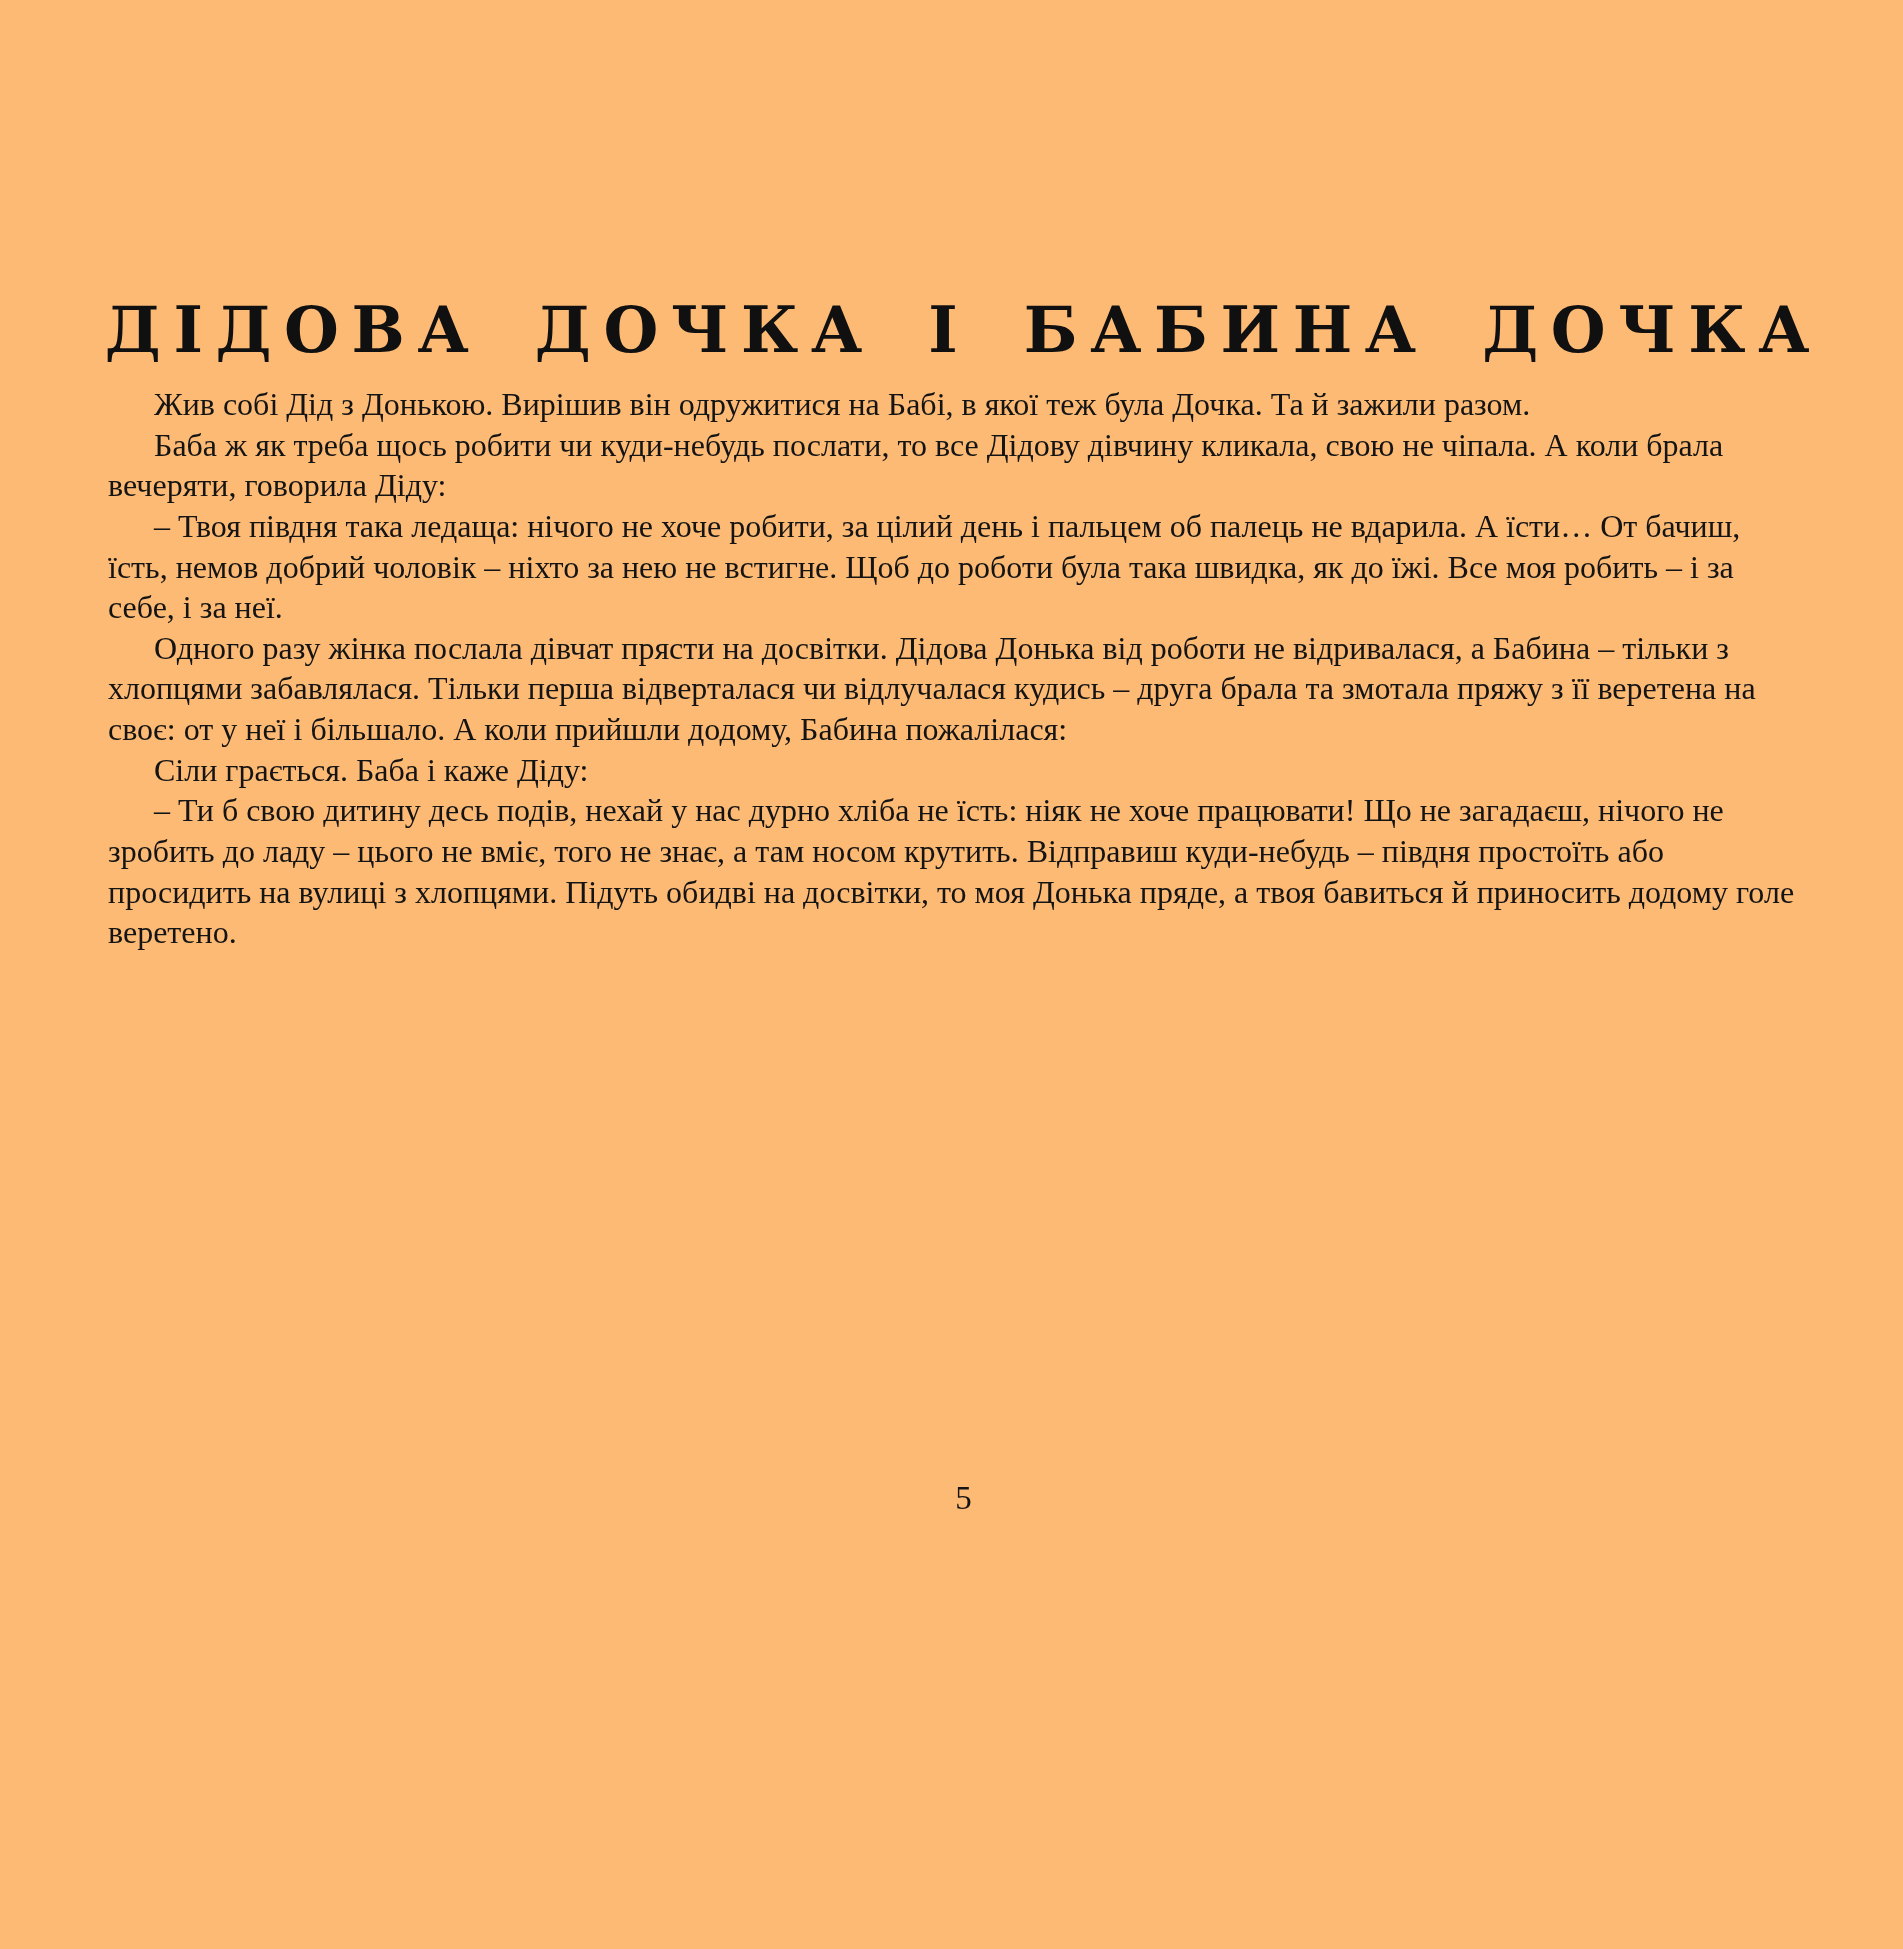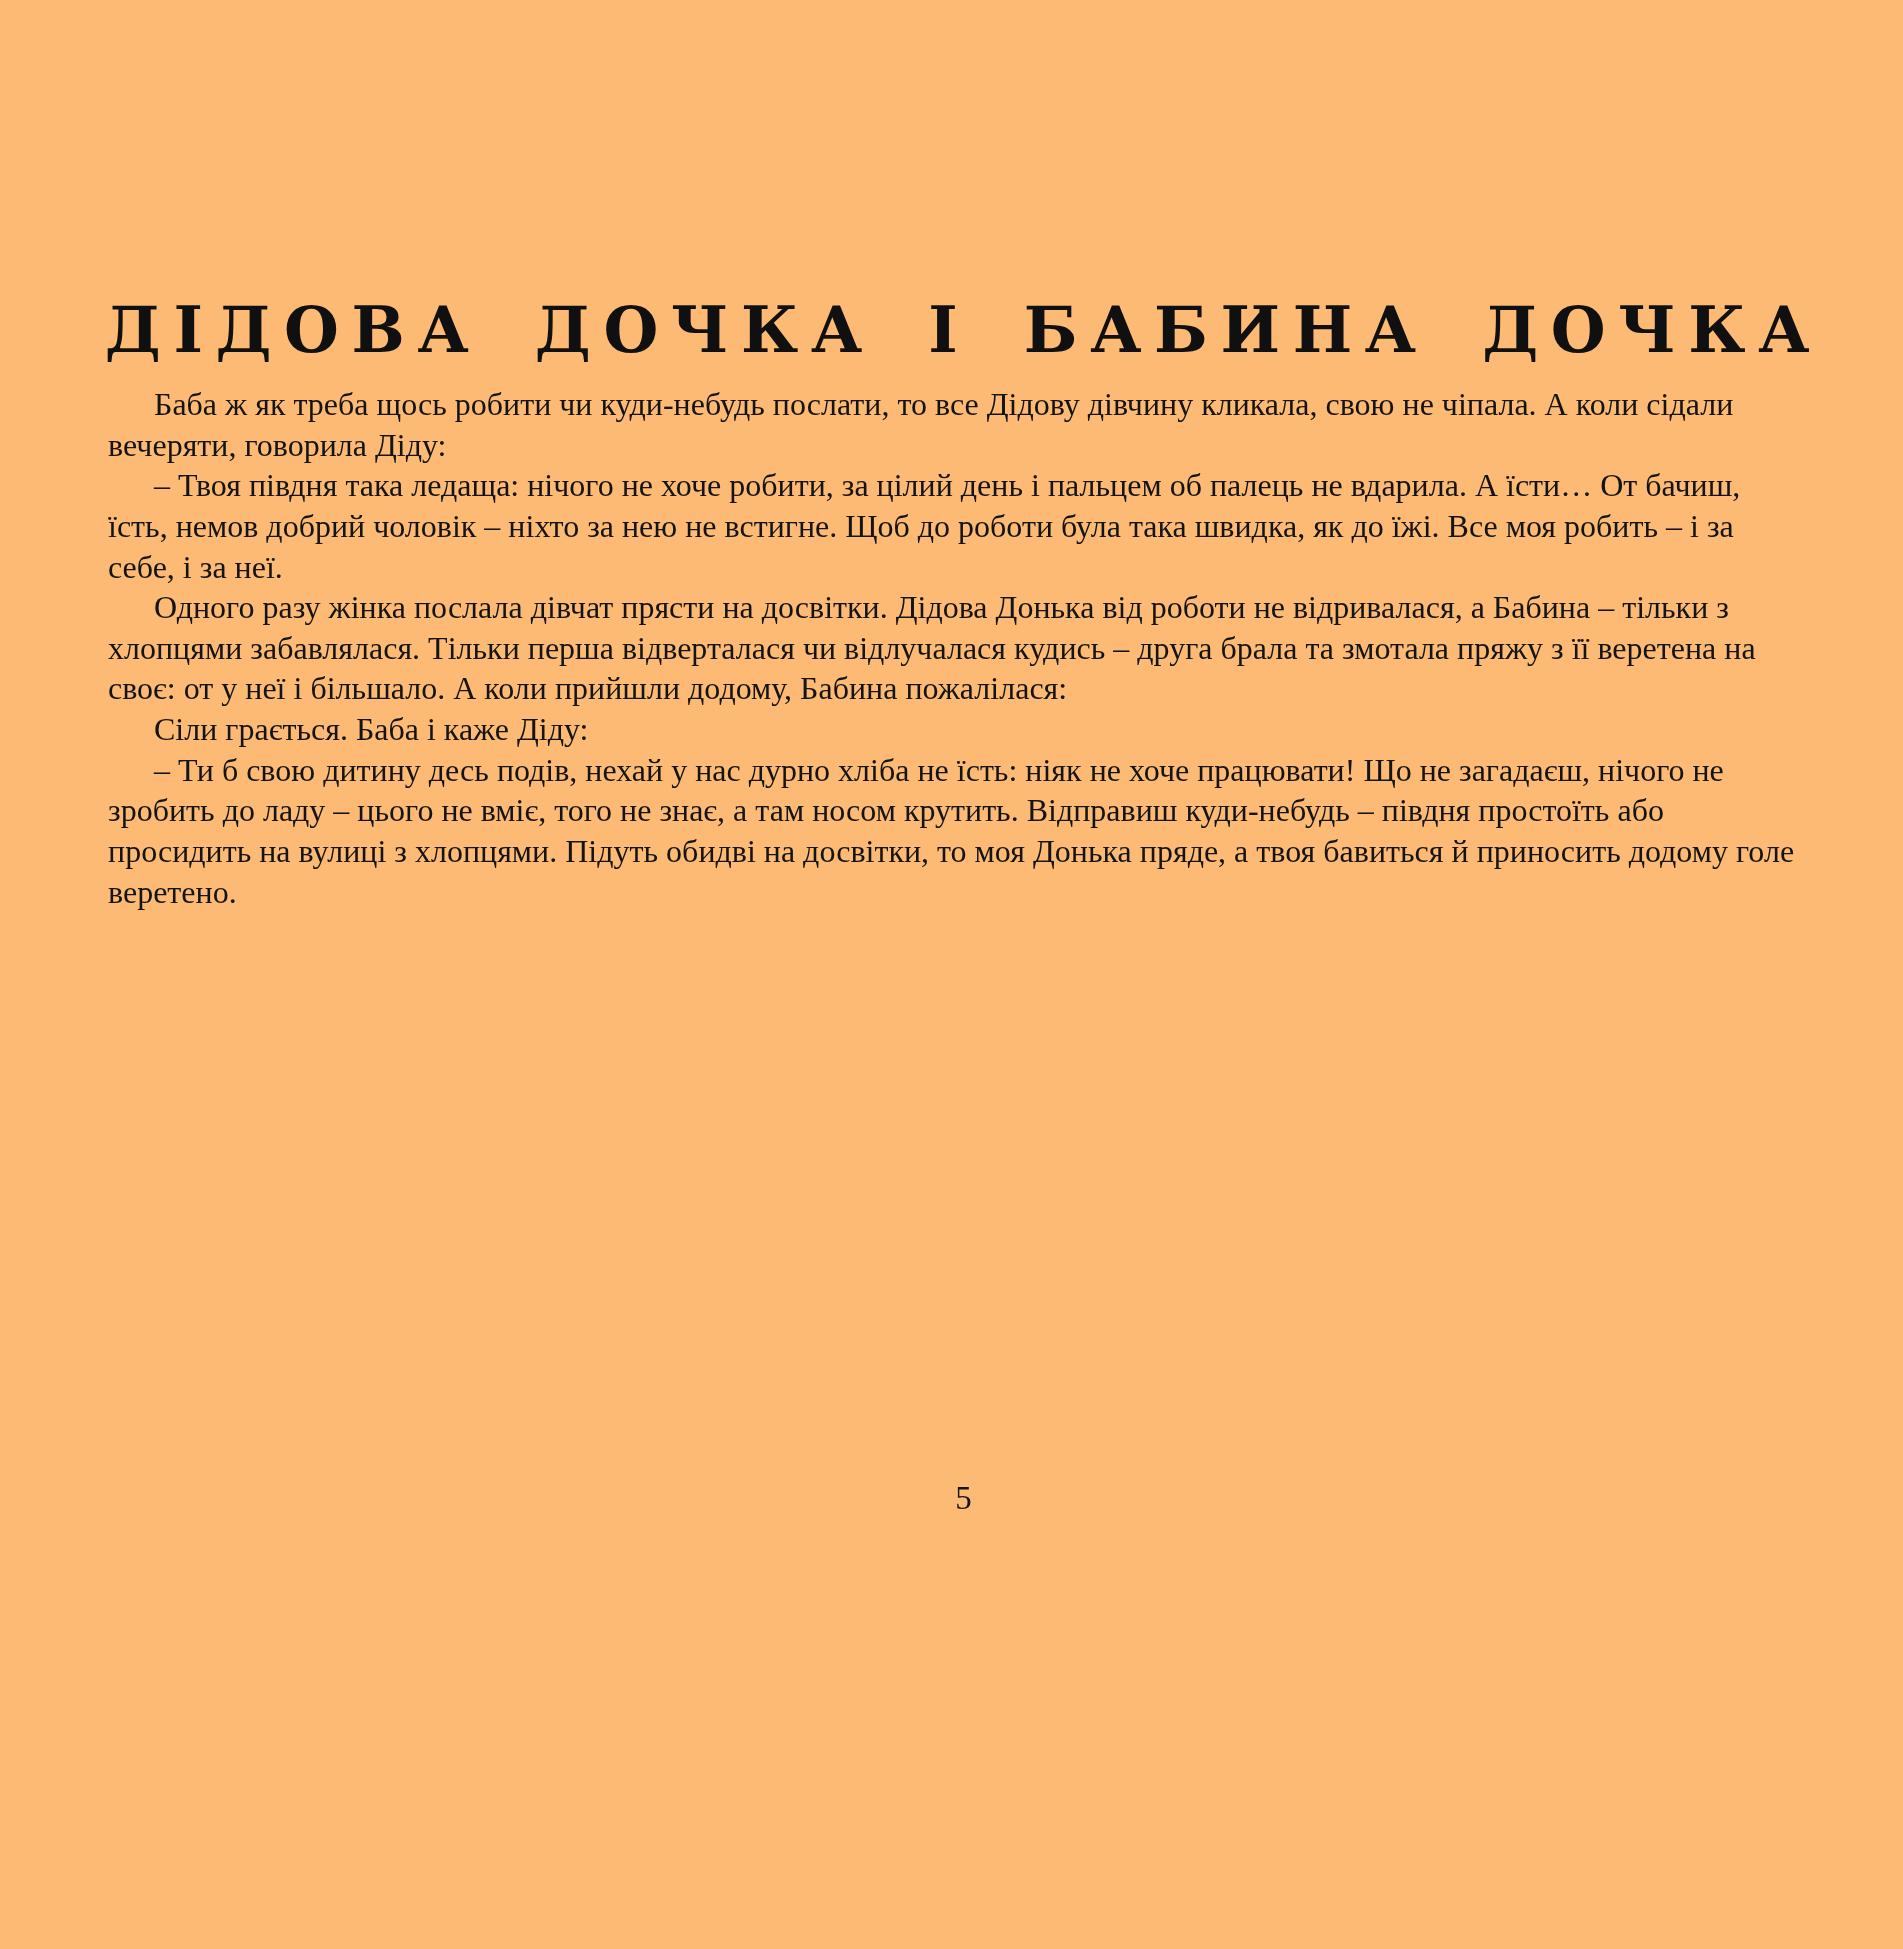--- a/index.html
+++ b/index.html
@@ -59,21 +59,22 @@
   }
 </style>
 </head>
 <body>
 
 <div class="page">
 
   <h1 class="title">ДІДОВА ДОЧКА І БАБИНА ДОЧКА</h1>
 
   <div class="body-text">
-    <p>Баба ж як треба щось робити чи куди-небудь послати, то все Дідову дівчину кликала, свою не чіпала. А коли сідали вечеряти, говорила Діду:</p>
+    <p>Жив собі Дід з Донькою. Вирішив він одружитися на Бабі, в якої теж була Дочка. Та й зажили разом.</p>
+    <p>Баба ж як треба щось робити чи куди-небудь послати, то все Дідову дівчину кликала, свою не чіпала. А коли брала вечеряти, говорила Діду:</p>
     <p>– Твоя півдня така ледаща: нічого не хоче робити, за цілий день і пальцем об палець не вдарила. А їсти… От бачиш, їсть, немов добрий чоловік – ніхто за нею не встигне. Щоб до роботи була така швидка, як до їжі. Все моя робить – і за себе, і за неї.</p>
     <p>Одного разу жінка послала дівчат прясти на досвітки. Дідова Донька від роботи не відривалася, а Бабина – тільки з хлопцями забавлялася. Тільки перша відверталася чи відлучалася кудись – друга брала та змотала пряжу з її веретена на своє: от у неї і більшало. А коли прийшли додому, Бабина пожалілася:</p>
     <p>Сіли грається. Баба і каже Діду:</p>
     <p>– Ти б свою дитину десь подів, нехай у нас дурно хліба не їсть: ніяк не хоче працювати! Що не загадаєш, нічого не зробить до ладу – цього не вміє, того не знає, а там носом крутить. Відправиш куди-небудь – півдня простоїть або просидить на вулиці з хлопцями. Підуть обидві на досвітки, то моя Донька пряде, а твоя бавиться й приносить додому голе веретено.</p>
   </div>
 
   <div class="page-number">5</div>
 
 </div>
 

